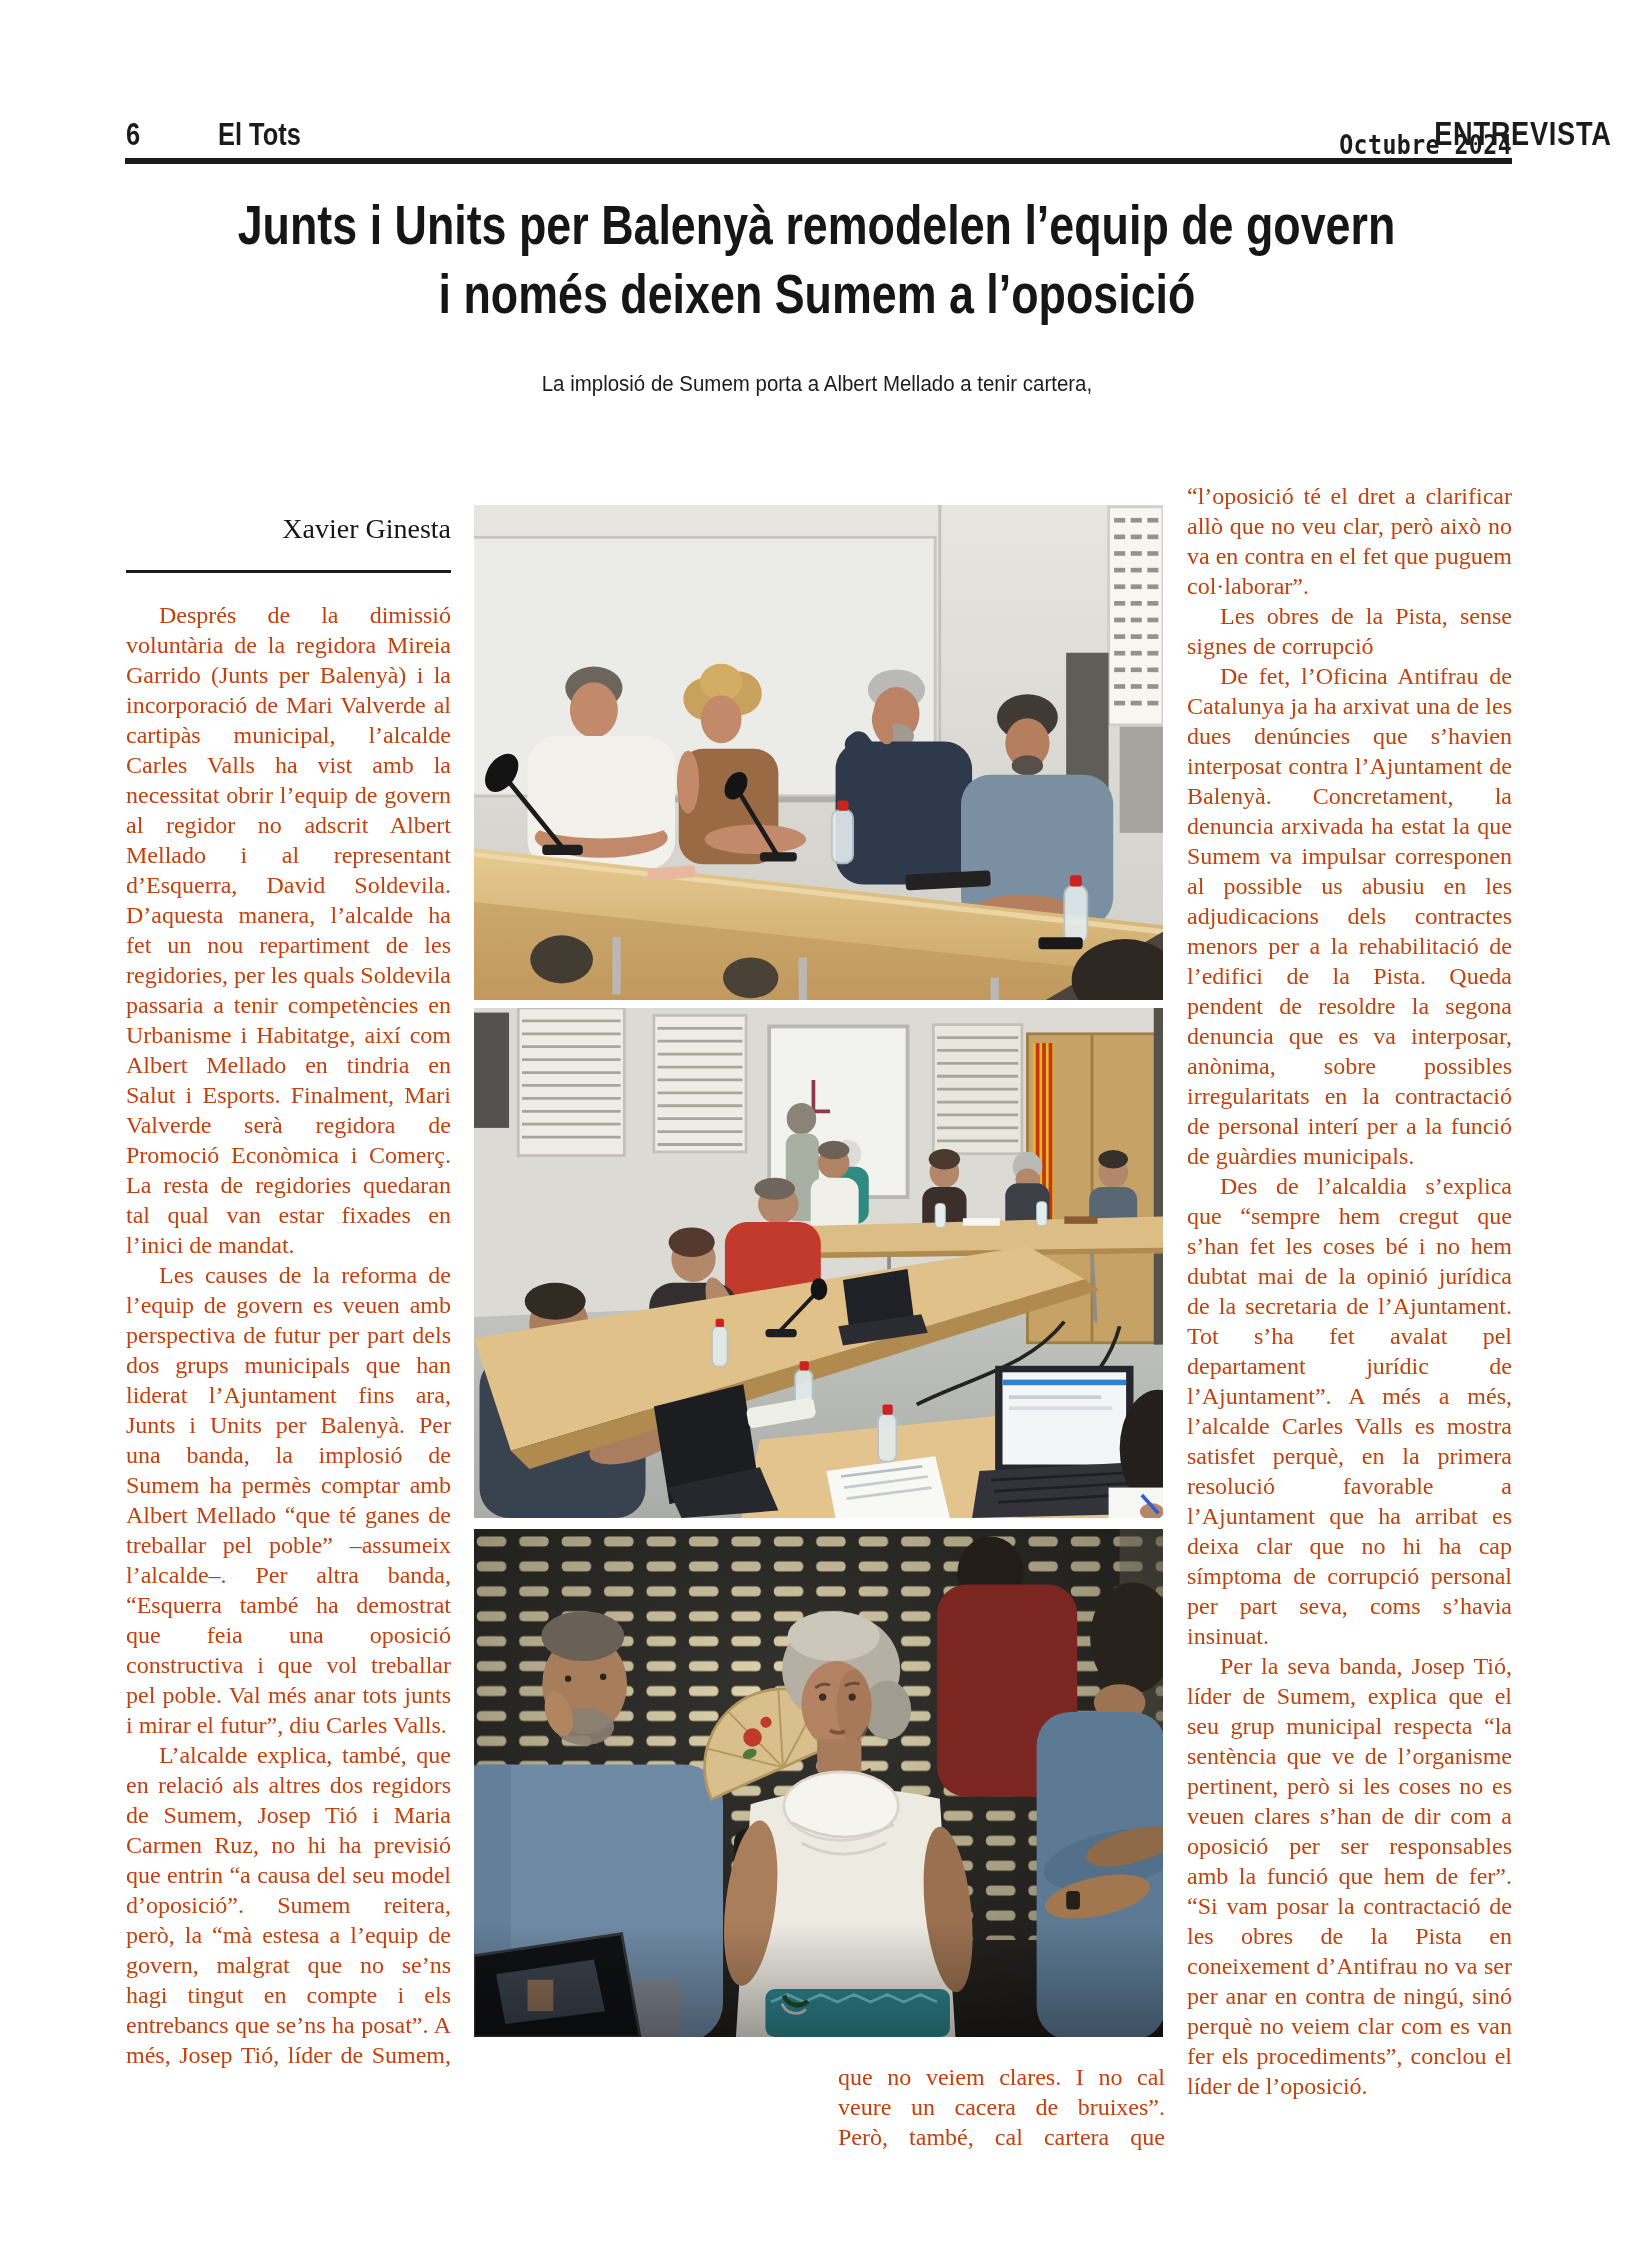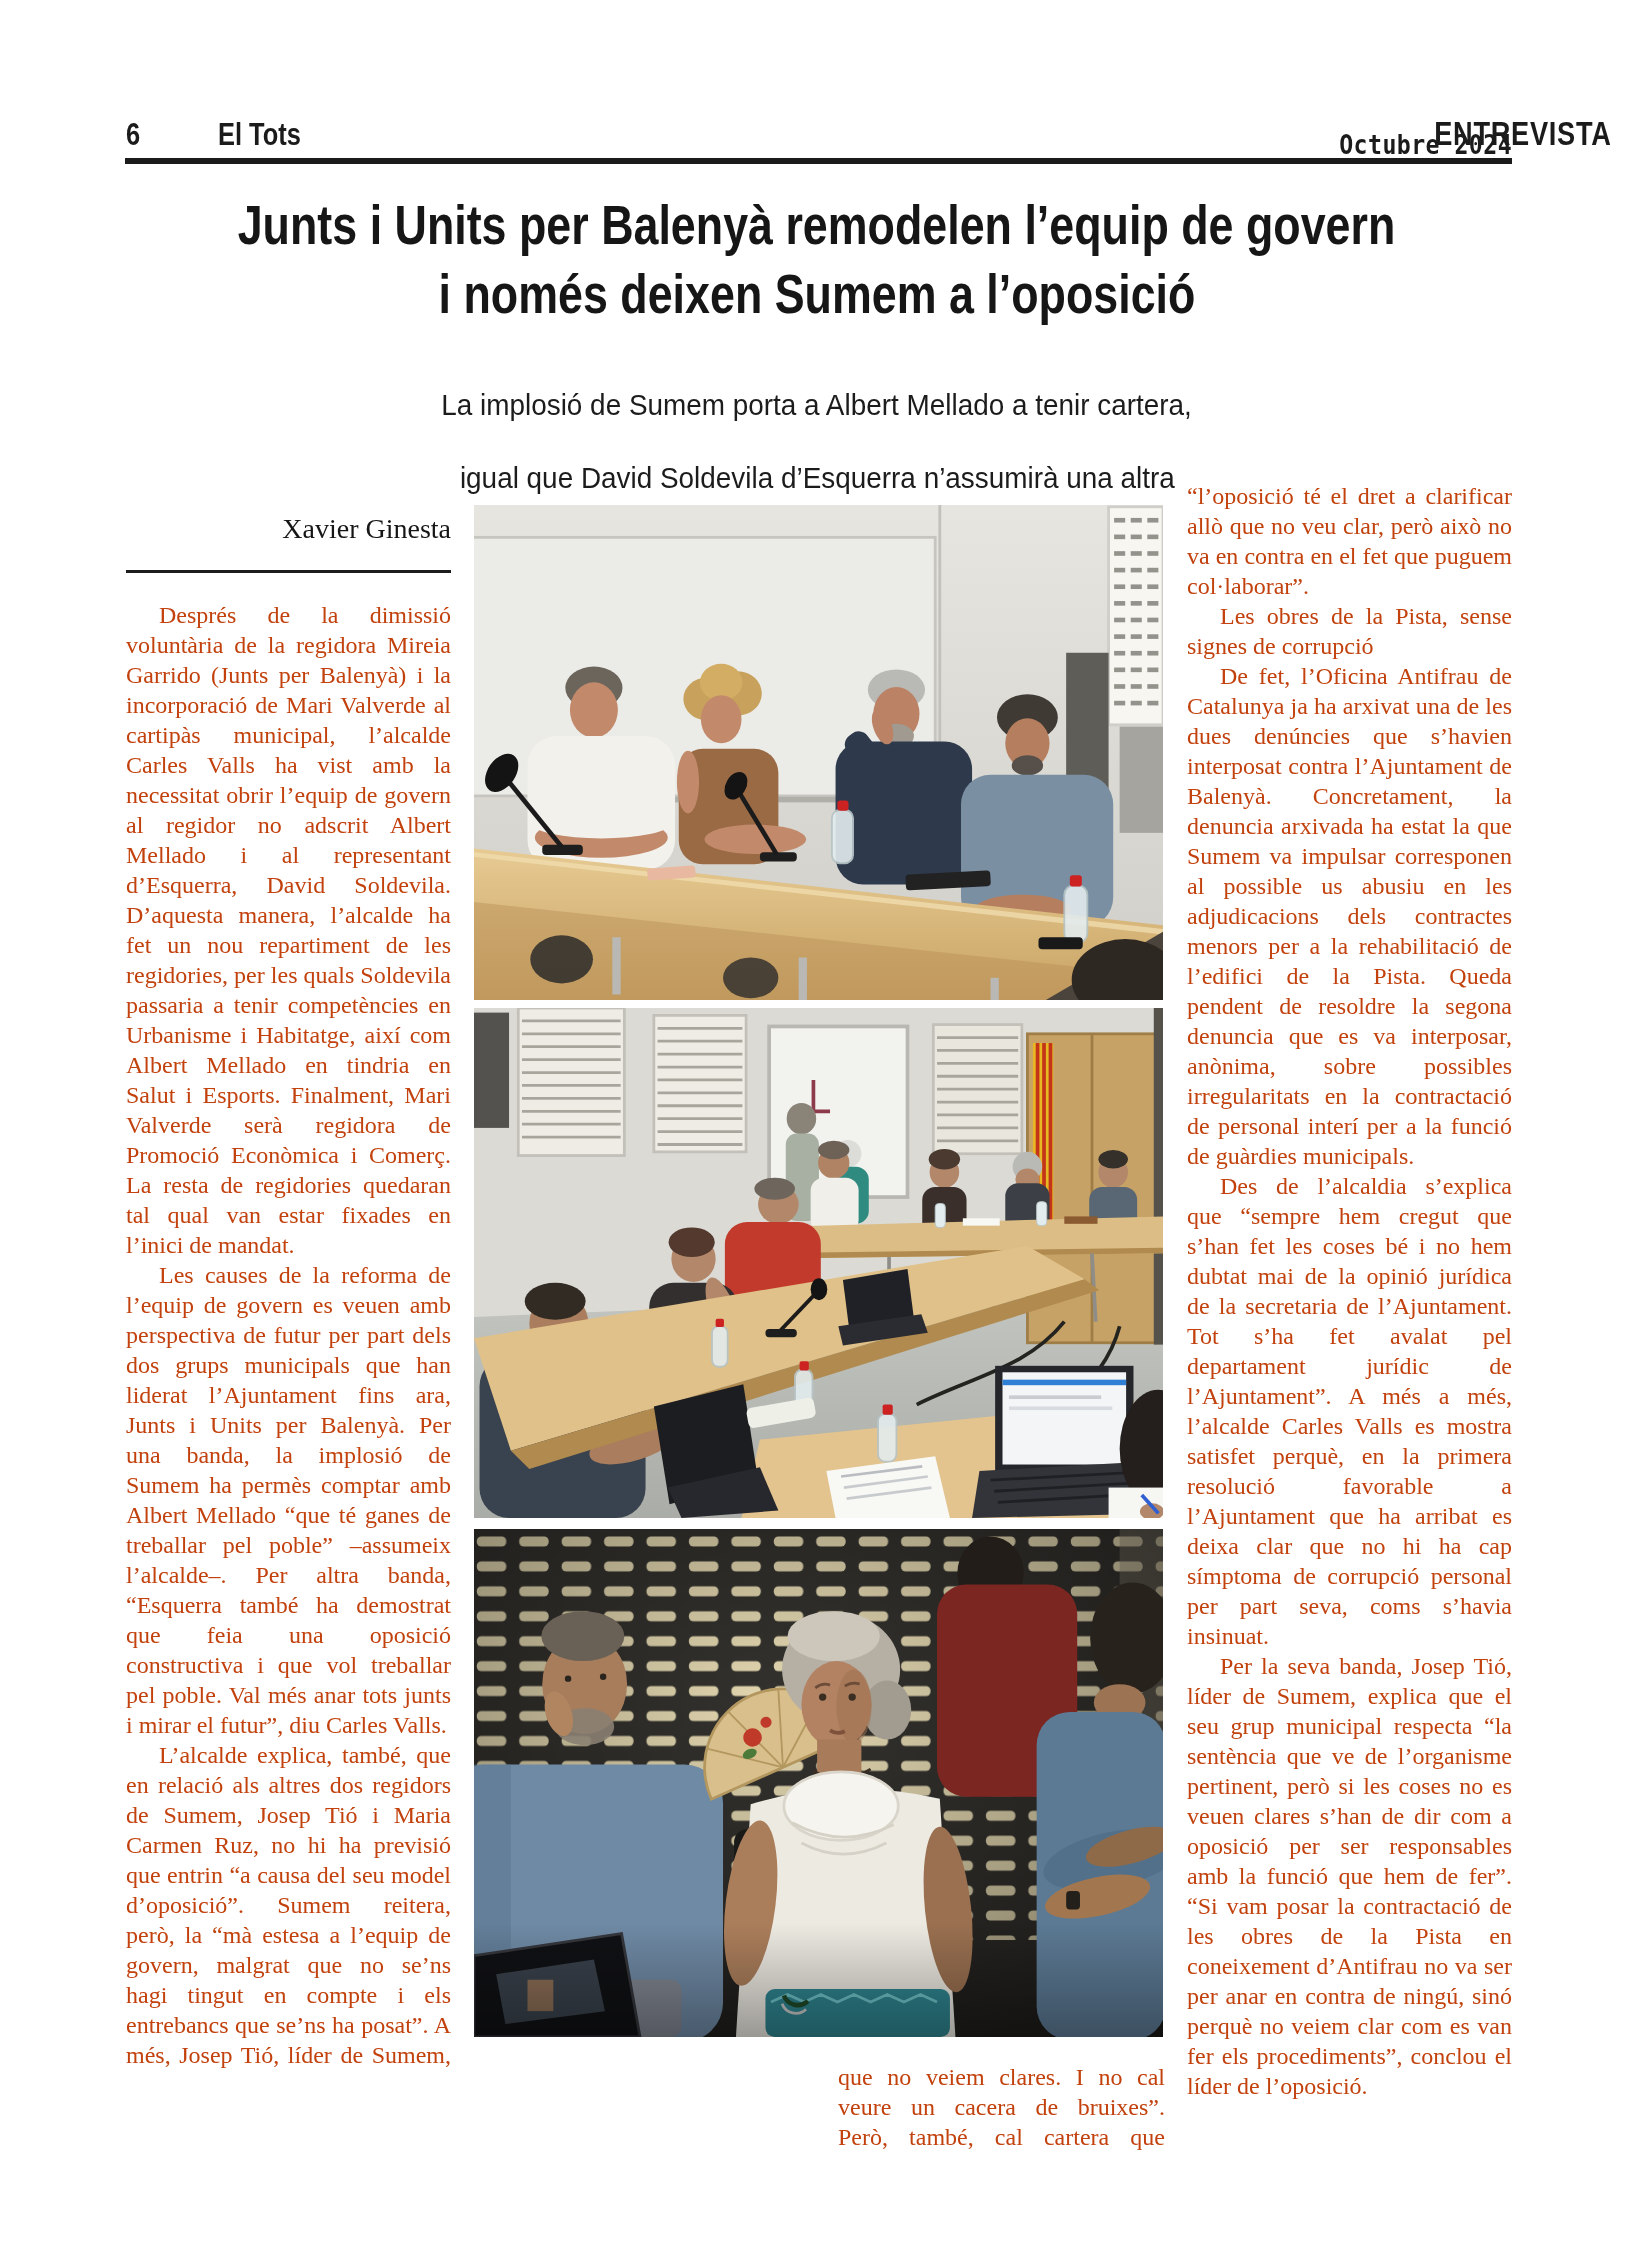--- a/index.html
+++ b/index.html
@@ -18,21 +18,21 @@
   #hdr-date{right:122px;top:121px;font-size:27px;font-family:"DejaVu Sans Mono",monospace;letter-spacing:0.5px;margin-top:8px;}
   #hdr-rule{left:125px;top:158px;width:1387px;height:5.5px;background:#1b1b1b;}
 
   
   #headline{left:0;width:1634px;top:190px;text-align:center;
             font-family:"Liberation Sans",sans-serif;font-weight:700;color:#161616;}
   .hl{display:block;font-size:56px;line-height:69px;}
   .hl>span{display:inline-block;transform:scaleX(.80);transform-origin:50% 50%;white-space:nowrap;}
   #subhead{left:0;width:1634px;top:358px;text-align:center;
            font-family:"Liberation Sans",sans-serif;font-weight:400;color:#1c1c1c;}
-  .sh{display:block;font-size:30px;line-height:52px;margin-top:21px;}
+  .sh{display:block;font-size:22px;line-height:52px;}
   .sh>span{display:inline-block;transform:scaleX(.93);transform-origin:50% 50%;white-space:nowrap;}
 
   
   #byline{left:126px;width:325px;top:513px;text-align:right;
           font-family:"Liberation Serif","DejaVu Serif",serif;font-size:28px;color:#161616;}
   #byline-rule{left:126px;top:570px;width:325px;height:2.8px;background:#1d1d1d;}
 
   
   .body-col{font-family:"Liberation Serif","DejaVu Serif",serif;font-size:24px;line-height:30px;
             color:#c2410c;text-align:justify;overflow:hidden;hyphens:auto;-webkit-hyphens:auto;}
@@ -62,21 +62,20 @@
   <div class="abs hdr" id="hdr-date"><span class="cond-r">Octubre 2024</span></div>
   <div class="abs" id="hdr-rule"></div>
 
   <div class="abs" id="headline">
     <span class="hl"><span>Junts i Units per Balenyà remodelen l’equip de govern</span></span>
     <span class="hl"><span>i només deixen Sumem a l’oposició</span></span>
   </div>
 
   <div class="abs" id="subhead">
     <span class="sh"><span>La implosió de Sumem porta a Albert Mellado a tenir cartera,</span></span>
-    <span class="sh"><span>igual que David Soldevila d’Esquerra n’assumirà una altra</span></span>
   </div>
 
   <div class="abs" id="byline">Xavier Ginesta</div>
   <div class="abs" id="byline-rule"></div>
 
   <div class="abs body-col" id="col-left">
     <p class="ind">Després de la dimissió voluntària de la regidora Mireia Garrido (Junts per Balenyà) i la incorporació de Mari Valverde al cartipàs municipal, l’alcalde Carles Valls ha vist amb la necessitat obrir l’equip de govern al regidor no adscrit Albert Mellado i al representant d’Esquerra, David Soldevila. D’aquesta manera, l’alcalde ha fet un nou repartiment de les regidories, per les quals Soldevila passaria a tenir competències en Urbanisme i Habitatge, així com Albert Mellado en tindria en Salut i Esports. Finalment, Mari Valverde serà regidora de Promoció Econòmica i Comerç. La resta de regidories quedaran tal qual van estar fixades en l’inici de mandat.</p>
     <p class="ind">Les causes de la reforma de l’equip de govern es veuen amb perspectiva de futur per part dels dos grups municipals que han liderat l’Ajuntament fins ara, Junts i Units per Balenyà. Per una banda, la implosió de Sumem ha permès comptar amb Albert Mellado “que té ganes de treballar pel poble” –assumeix l’alcalde–. Per altra banda, “Esquerra també ha demostrat que feia una oposició constructiva i que vol treballar pel poble. Val més anar tots junts i mirar el futur”, diu Carles Valls.</p>
     <p class="ind cont">L’alcalde explica, també, que en relació als altres dos regidors de Sumem, Josep Tió i Maria Carmen Ruz, no hi ha previsió que entrin “a causa del seu model d’oposició”. Sumem reitera, però, la “mà estesa a l’equip de govern, malgrat que no se’ns hagi tingut en compte i els entrebancs que se’ns ha posat”. A més, Josep Tió, líder de Sumem,</p>
   </div>

